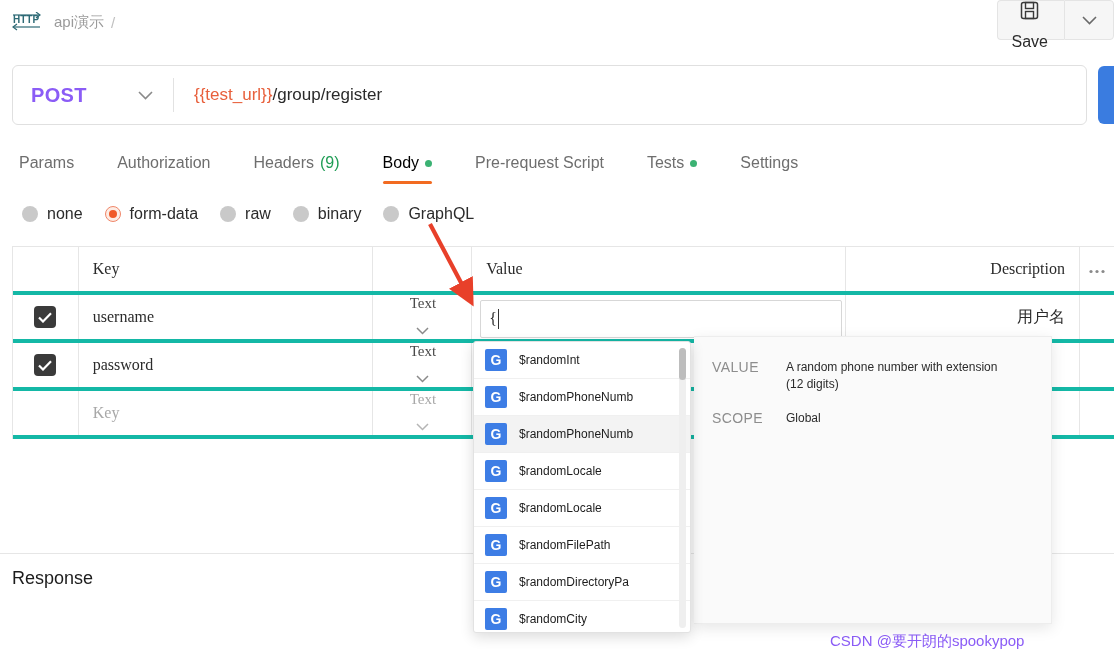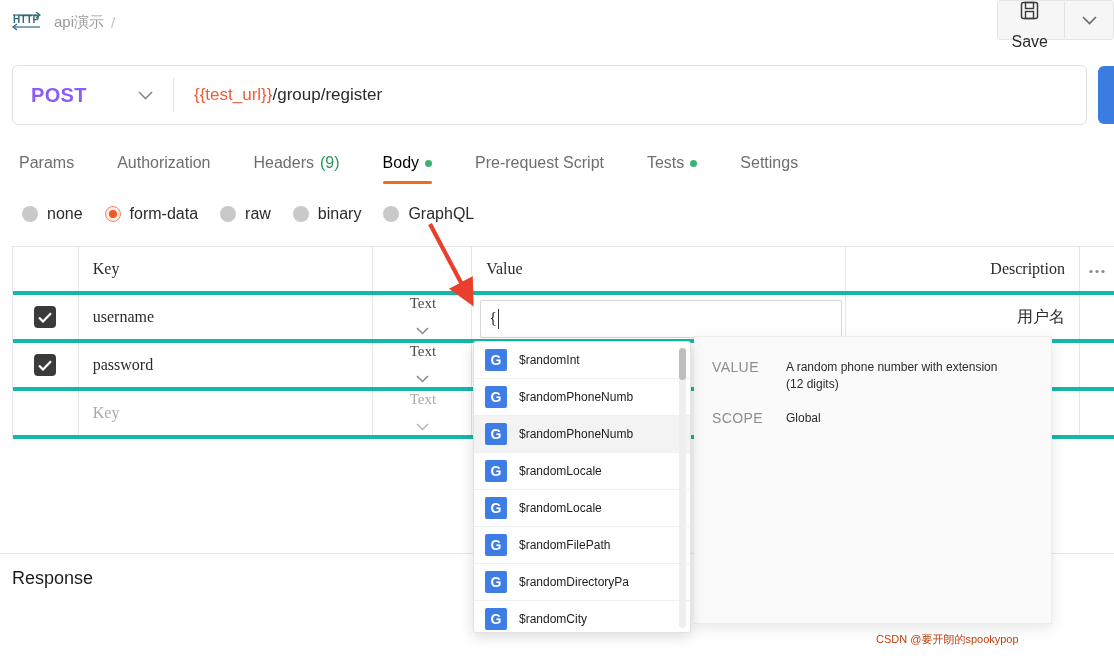--- a/index.html
+++ b/index.html
@@ -166,21 +166,21 @@
   .tip-row { display:flex; margin-bottom:16px; }
   .tip-key { width:74px; flex:none; font-size:14px; color:#8d8d8d; letter-spacing:0.4px; }
   .tip-val { font-size:12px; color:#2b2b2b; line-height:1.45; max-width:215px; }
 
   
   .resp-sep { position:absolute; left:0; top:553px; width:1114px; height:1px; background:#e6e6e6; }
   .resp-title { position:absolute; left:12px; top:568px; font-size:18px; font-weight:normal; color:#1c1c1c; }
 
   
   .wm {
-    position:absolute; left:876px; top:632px; font-size:11px; color:#c2410c;
+    position:absolute; left:830px; top:632px; font-size:15px; color:#8b5cf6;
     white-space:nowrap;
   }
 </style>
 </head>
 <body>
 
 <div id="root">
 
   <div class="topbar">
     <span class="http-icon">

